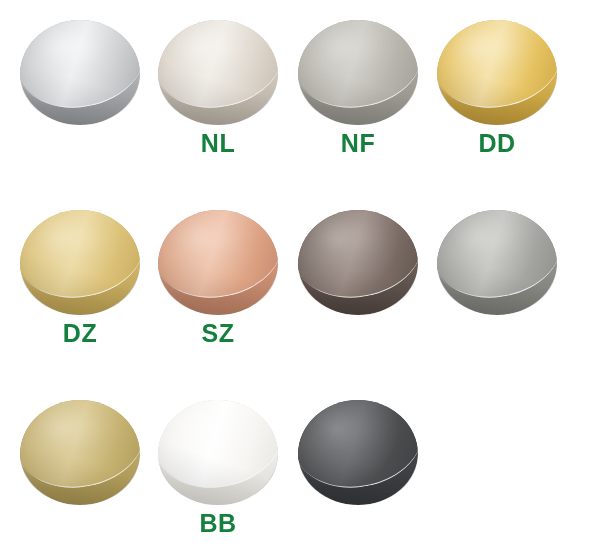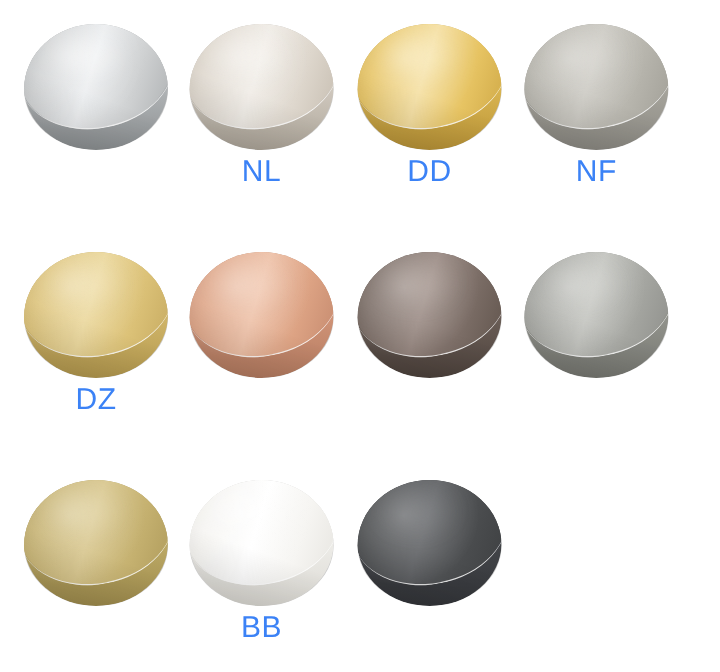--- a/index.html
+++ b/index.html
@@ -119,22 +119,22 @@
   }
 
   .swatch-label {
     position: absolute;
     left: 0;
     width: 100%;
     top: 128px;
     text-align: center;
     font-size: 25px;
     letter-spacing: 0.5px;
-    color: #3b82f6;
-    font-weight: 400;
+    color: #15803d;
+    font-weight: 700;
     line-height: 30px;
     font-family: "Liberation Sans", sans-serif;
     white-space: nowrap;
   }
   .swatch-cell.selected .swatch-label {
     color: #242424;
     font-weight: 700;
     letter-spacing: 0px;
   }
 </style>
@@ -162,41 +162,41 @@
             <div class="knob-seam"></div>
             <div class="knob-gloss" style="background: radial-gradient(rgb(251, 248, 244) 0%, rgba(255, 255, 255, 0) 72%); opacity: 0.55;"></div>
             <div class="knob-shade" style="background: radial-gradient(at 32% 28%, rgba(255, 255, 255, 0.28) 0%, rgba(255, 255, 255, 0) 55%), linear-gradient(200deg, rgba(0, 0, 0, 0) 55%, rgba(0, 0, 0, 0.16) 100%);"></div>
           </div>
         </div>
         <div class="swatch-label">NL</div>
       </div>
       <div class="swatch-cell">
         <div class="knob-wrap">
           <div class="knob">
+            <div class="knob-body" style="background: linear-gradient(rgb(169, 167, 159) 0%, rgb(169, 167, 159) 45%, rgb(141, 139, 132) 100%);"></div>
+            <div class="knob-top" style="background: linear-gradient(118deg, rgb(157, 155, 147) 0%, rgb(183, 181, 173) 22%, rgb(203, 201, 194) 48%, rgb(183, 181, 173) 72%, rgb(157, 155, 147) 100%);"></div>
+            <div class="knob-seam"></div>
+            <div class="knob-gloss" style="background: radial-gradient(rgb(221, 219, 213) 0%, rgba(255, 255, 255, 0) 72%); opacity: 0.55;"></div>
+            <div class="knob-shade" style="background: radial-gradient(at 32% 28%, rgba(255, 255, 255, 0.28) 0%, rgba(255, 255, 255, 0) 55%), linear-gradient(200deg, rgba(0, 0, 0, 0) 55%, rgba(0, 0, 0, 0.16) 100%);"></div>
+          </div>
+        </div>
+        <div class="swatch-label">NF</div>
+      </div>
+      <div class="swatch-cell">
+        <div class="knob-wrap">
+          <div class="knob">
             <div class="knob-body" style="background: linear-gradient(rgb(221, 185, 84) 0%, rgb(221, 185, 84) 45%, rgb(187, 149, 56) 100%);"></div>
             <div class="knob-top" style="background: linear-gradient(118deg, rgb(202, 163, 65) 0%, rgb(231, 196, 99) 22%, rgb(245, 223, 160) 48%, rgb(231, 196, 99) 72%, rgb(202, 163, 65) 100%);"></div>
             <div class="knob-seam"></div>
             <div class="knob-gloss" style="background: radial-gradient(rgb(253, 242, 201) 0%, rgba(255, 255, 255, 0) 72%); opacity: 0.55;"></div>
             <div class="knob-shade" style="background: radial-gradient(at 32% 28%, rgba(255, 255, 255, 0.28) 0%, rgba(255, 255, 255, 0) 55%), linear-gradient(200deg, rgba(0, 0, 0, 0) 55%, rgba(0, 0, 0, 0.16) 100%);"></div>
           </div>
         </div>
         <div class="swatch-label">DD</div>
       </div>
-      <div class="swatch-cell">
-        <div class="knob-wrap">
-          <div class="knob">
-            <div class="knob-body" style="background: linear-gradient(rgb(169, 167, 159) 0%, rgb(169, 167, 159) 45%, rgb(141, 139, 132) 100%);"></div>
-            <div class="knob-top" style="background: linear-gradient(118deg, rgb(157, 155, 147) 0%, rgb(183, 181, 173) 22%, rgb(203, 201, 194) 48%, rgb(183, 181, 173) 72%, rgb(157, 155, 147) 100%);"></div>
-            <div class="knob-seam"></div>
-            <div class="knob-gloss" style="background: radial-gradient(rgb(221, 219, 213) 0%, rgba(255, 255, 255, 0) 72%); opacity: 0.55;"></div>
-            <div class="knob-shade" style="background: radial-gradient(at 32% 28%, rgba(255, 255, 255, 0.28) 0%, rgba(255, 255, 255, 0) 55%), linear-gradient(200deg, rgba(0, 0, 0, 0) 55%, rgba(0, 0, 0, 0.16) 100%);"></div>
-          </div>
-        </div>
-        <div class="swatch-label">NF</div>
-      </div>
     </div>
     <div class="swatch-row row-1">
       <div class="swatch-cell">
         <div class="knob-wrap">
           <div class="knob">
             <div class="knob-body" style="background: linear-gradient(rgb(211, 184, 108) 0%, rgb(211, 184, 108) 45%, rgb(181, 154, 79) 100%);"></div>
             <div class="knob-top" style="background: linear-gradient(118deg, rgb(194, 166, 92) 0%, rgb(220, 194, 120) 22%, rgb(235, 215, 154) 48%, rgb(220, 194, 120) 72%, rgb(194, 166, 92) 100%);"></div>
             <div class="knob-seam"></div>
             <div class="knob-gloss" style="background: radial-gradient(rgb(246, 232, 189) 0%, rgba(255, 255, 255, 0) 72%); opacity: 0.55;"></div>
             <div class="knob-shade" style="background: radial-gradient(at 32% 28%, rgba(255, 255, 255, 0.28) 0%, rgba(255, 255, 255, 0) 55%), linear-gradient(200deg, rgba(0, 0, 0, 0) 55%, rgba(0, 0, 0, 0.16) 100%);"></div>
@@ -207,20 +207,21 @@
       <div class="swatch-cell">
         <div class="knob-wrap">
           <div class="knob">
             <div class="knob-body" style="background: linear-gradient(rgb(211, 150, 122) 0%, rgb(211, 150, 122) 45%, rgb(181, 124, 97) 100%);"></div>
             <div class="knob-top" style="background: linear-gradient(118deg, rgb(192, 133, 106) 0%, rgb(221, 163, 132) 22%, rgb(238, 192, 166) 48%, rgb(221, 163, 132) 72%, rgb(192, 133, 106) 100%);"></div>
             <div class="knob-seam"></div>
             <div class="knob-gloss" style="background: radial-gradient(rgb(246, 212, 192) 0%, rgba(255, 255, 255, 0) 72%); opacity: 0.55;"></div>
             <div class="knob-shade" style="background: radial-gradient(at 32% 28%, rgba(255, 255, 255, 0.28) 0%, rgba(255, 255, 255, 0) 55%), linear-gradient(200deg, rgba(0, 0, 0, 0) 55%, rgba(0, 0, 0, 0.16) 100%);"></div>
           </div>
         </div>
+        <div class="swatch-label">SZ</div>
       </div>
       <div class="swatch-cell">
         <div class="knob-wrap">
           <div class="knob">
             <div class="knob-body" style="background: linear-gradient(rgb(110, 97, 90) 0%, rgb(110, 97, 90) 45%, rgb(78, 67, 61) 100%);"></div>
             <div class="knob-top" style="background: linear-gradient(118deg, rgb(92, 80, 72) 0%, rgb(123, 109, 102) 22%, rgb(152, 136, 129) 48%, rgb(123, 109, 102) 72%, rgb(92, 80, 72) 100%);"></div>
             <div class="knob-seam"></div>
             <div class="knob-gloss" style="background: radial-gradient(rgb(180, 165, 157) 0%, rgba(255, 255, 255, 0) 72%); opacity: 0.55;"></div>
             <div class="knob-shade" style="background: radial-gradient(at 32% 28%, rgba(255, 255, 255, 0.28) 0%, rgba(255, 255, 255, 0) 55%), linear-gradient(200deg, rgba(0, 0, 0, 0) 55%, rgba(0, 0, 0, 0.16) 100%);"></div>
           </div>

